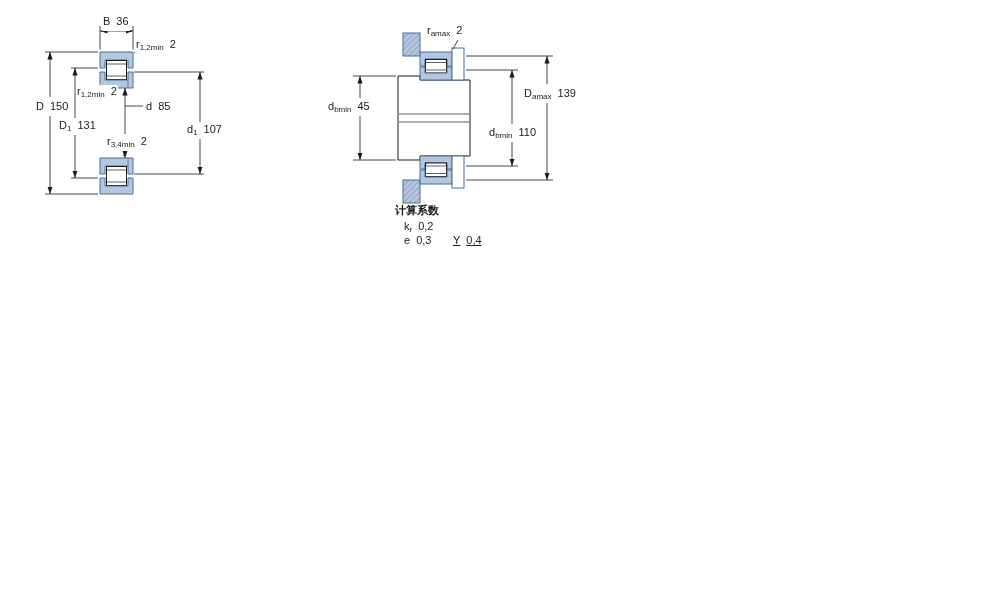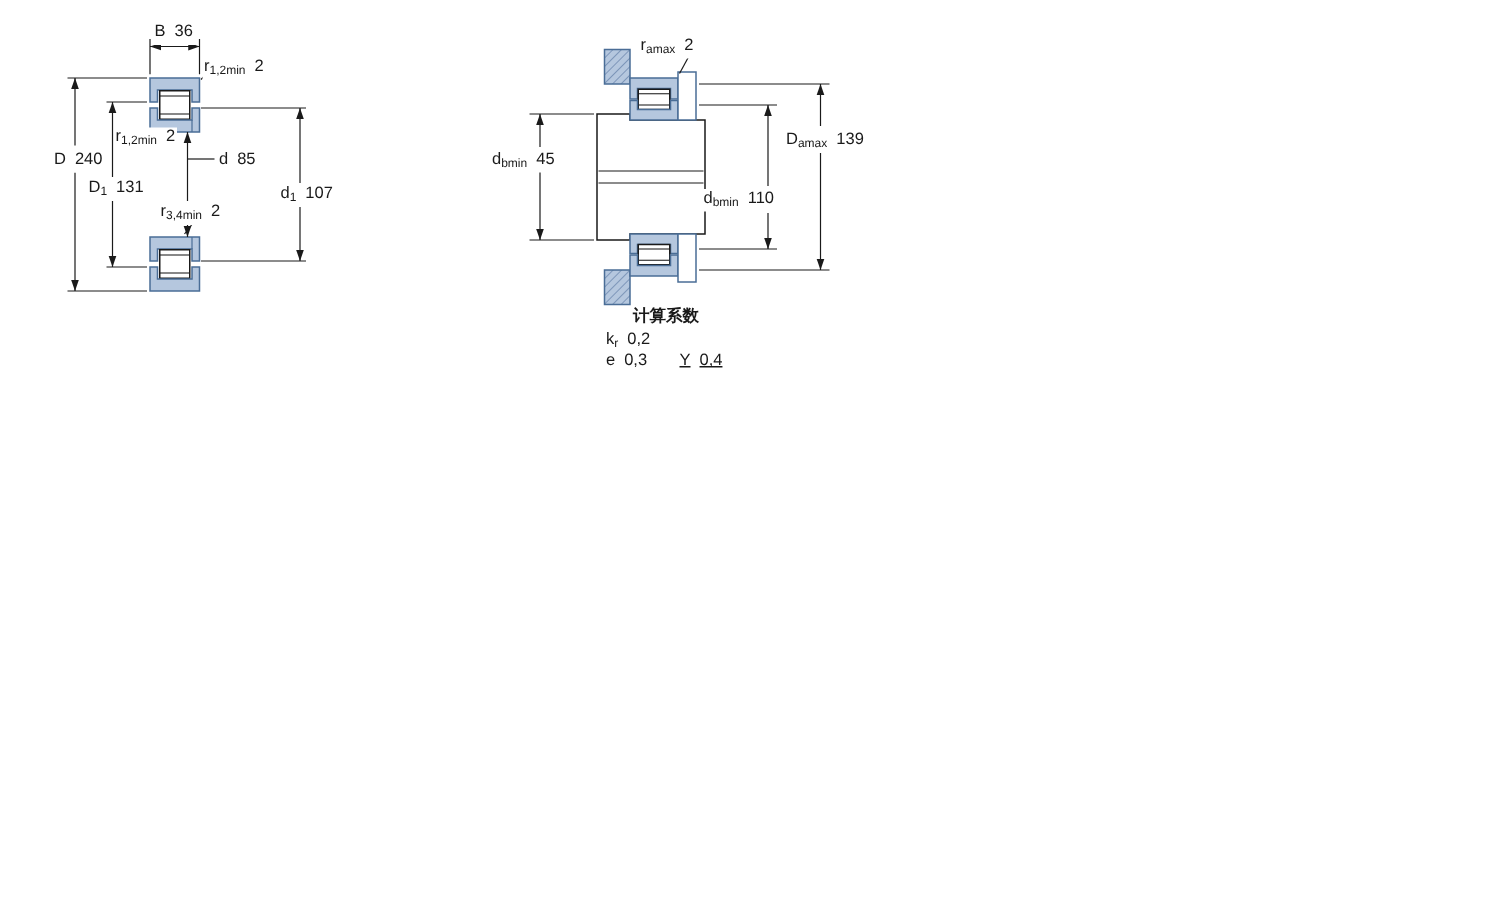--- a/index.html
+++ b/index.html
@@ -134,21 +134,21 @@
     </g>
   </svg>
 
   <div class="lbl" style="left:102px;top:15px;">
     <span>B</span><sub></sub><span class="val">36</span>
   </div>
   <div class="lbl" style="left:135px;top:38px;">
     <span>r</span><sub>1,2min</sub><span class="val">2</span>
   </div>
   <div class="lbl" style="left:35px;top:100px;">
-    <span>D</span><sub></sub><span class="val">240</span>
+    <span>D</span><sub></sub><span class="val">150</span>
   </div>
   <div class="lbl" style="left:76px;top:85px;">
     <span>r</span><sub>1,2min</sub><span class="val">2</span>
   </div>
   <div class="lbl" style="left:145px;top:100px;">
     <span>d</span><sub></sub><span class="val">85</span>
   </div>
   <div class="lbl" style="left:58px;top:119px;text-align:center;">
     <span>D</span><sub>1</sub><span class="val">131</span>
   </div>
@@ -161,25 +161,25 @@
 
   <div class="lbl" style="left:426px;top:24px;">
     <span>r</span><sub>amax</sub><span class="val">2</span>
   </div>
   <div class="lbl" style="left:327px;top:100px;">
     <span>d</span><sub>bmin</sub><span class="val">45</span>
   </div>
   <div class="lbl" style="left:523px;top:87px;">
     <span>D</span><sub>amax</sub><span class="val">139</span>
   </div>
-  <div class="lbl" style="left:468px;top:126px;">
+  <div class="lbl" style="left:488px;top:126px;">
     <span>d</span><sub>bmin</sub><span class="val">110</span>
   </div>
 
-  <div class="factors-title" style="left:422px;top:203px;">计算系数</div>
+  <div class="factors-title" style="left:395px;top:203px;">计算系数</div>
   <div class="lbl" style="left:403px;top:220px;">
     <span>k</span><sub>r</sub><span class="val">0,2</span>
   </div>
   <div class="lbl" style="left:403px;top:234px;">
     <span>e</span><sub></sub><span class="val">0,3</span>
   </div>
   <div class="lbl" style="left:452px;top:234px;text-decoration:underline;">
     <span>Y</span><sub></sub><span class="val">0,4</span>
   </div>
 

